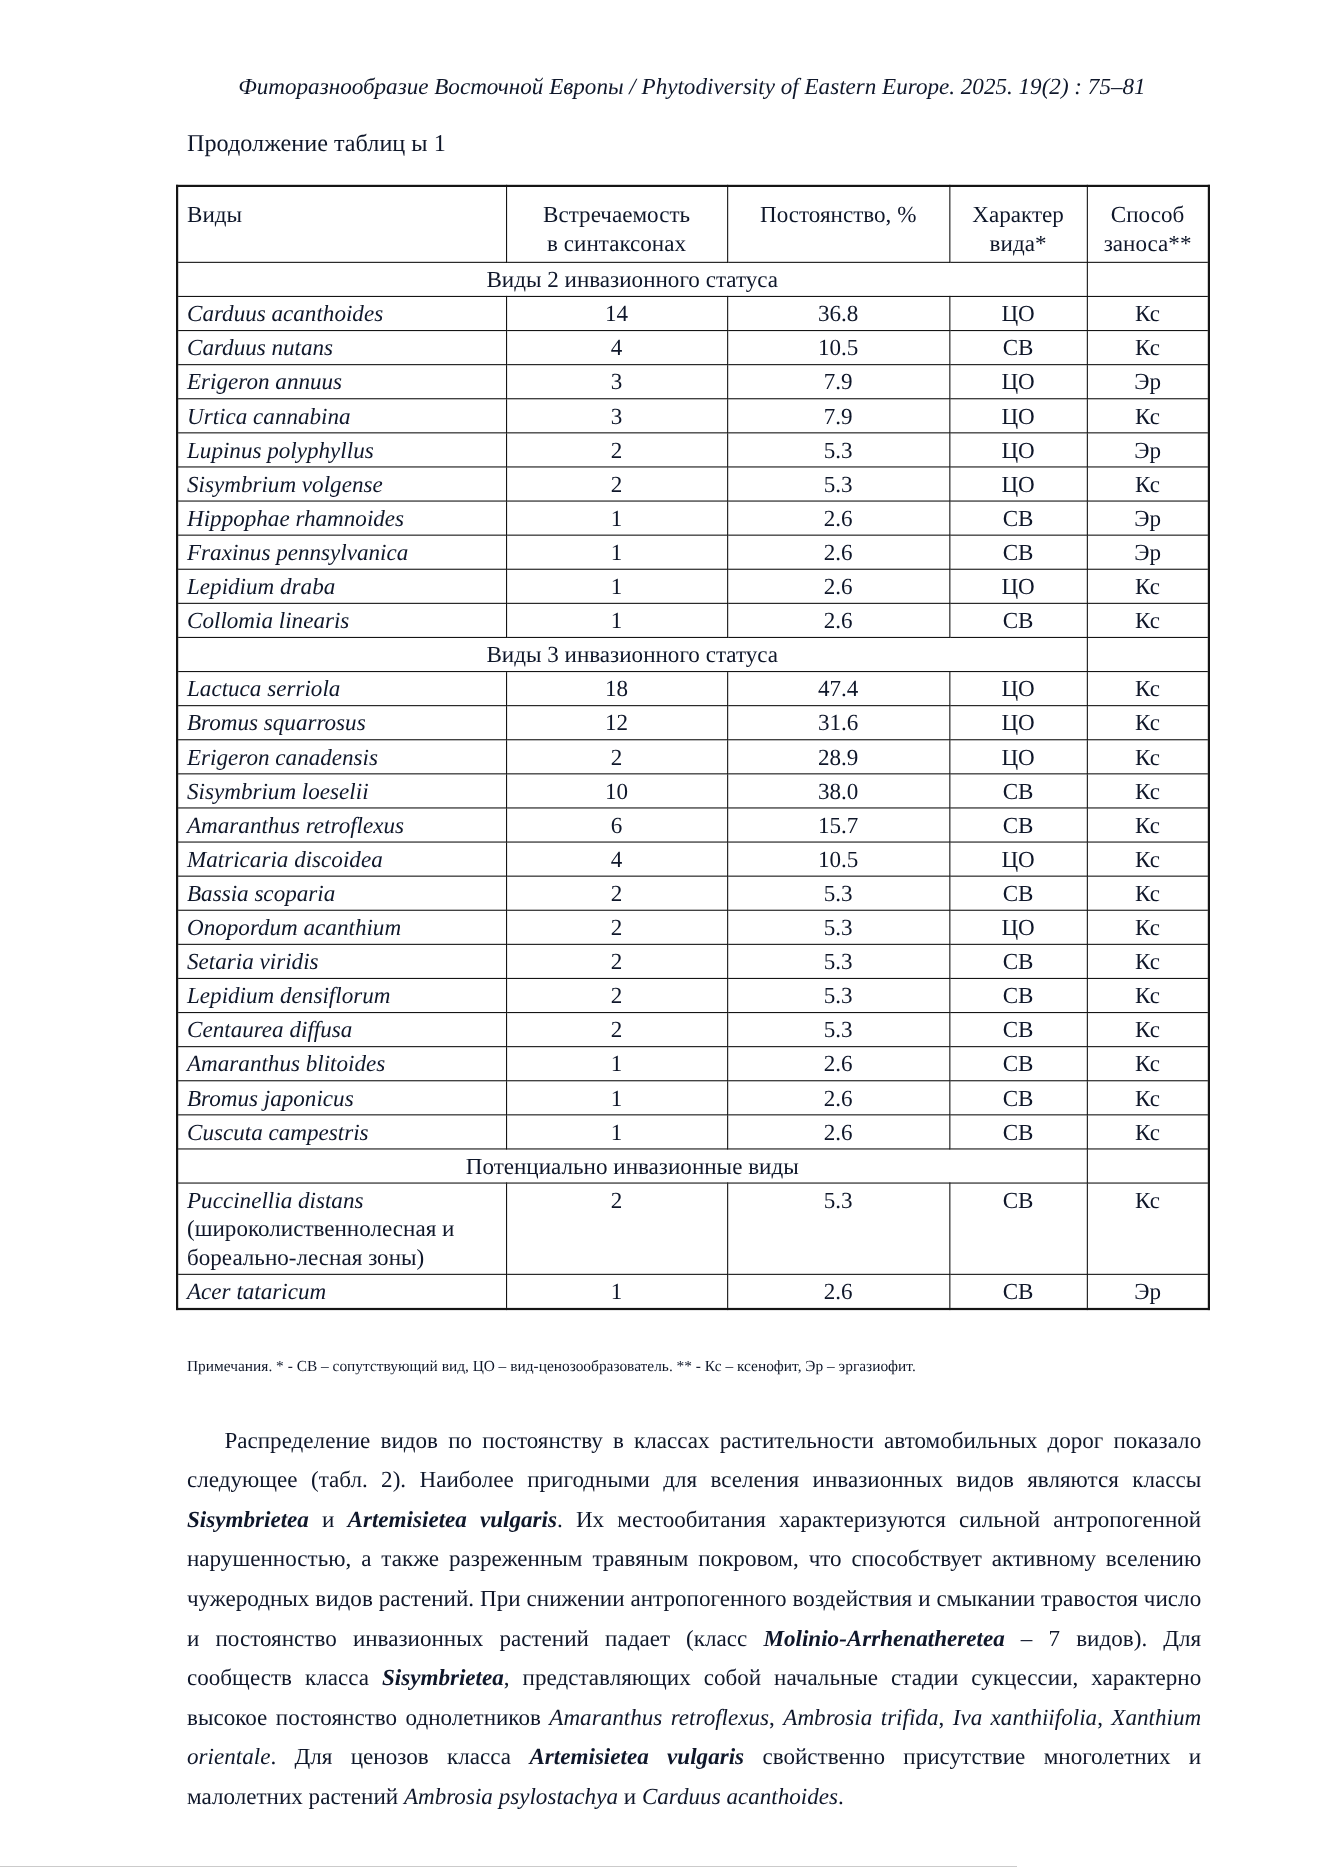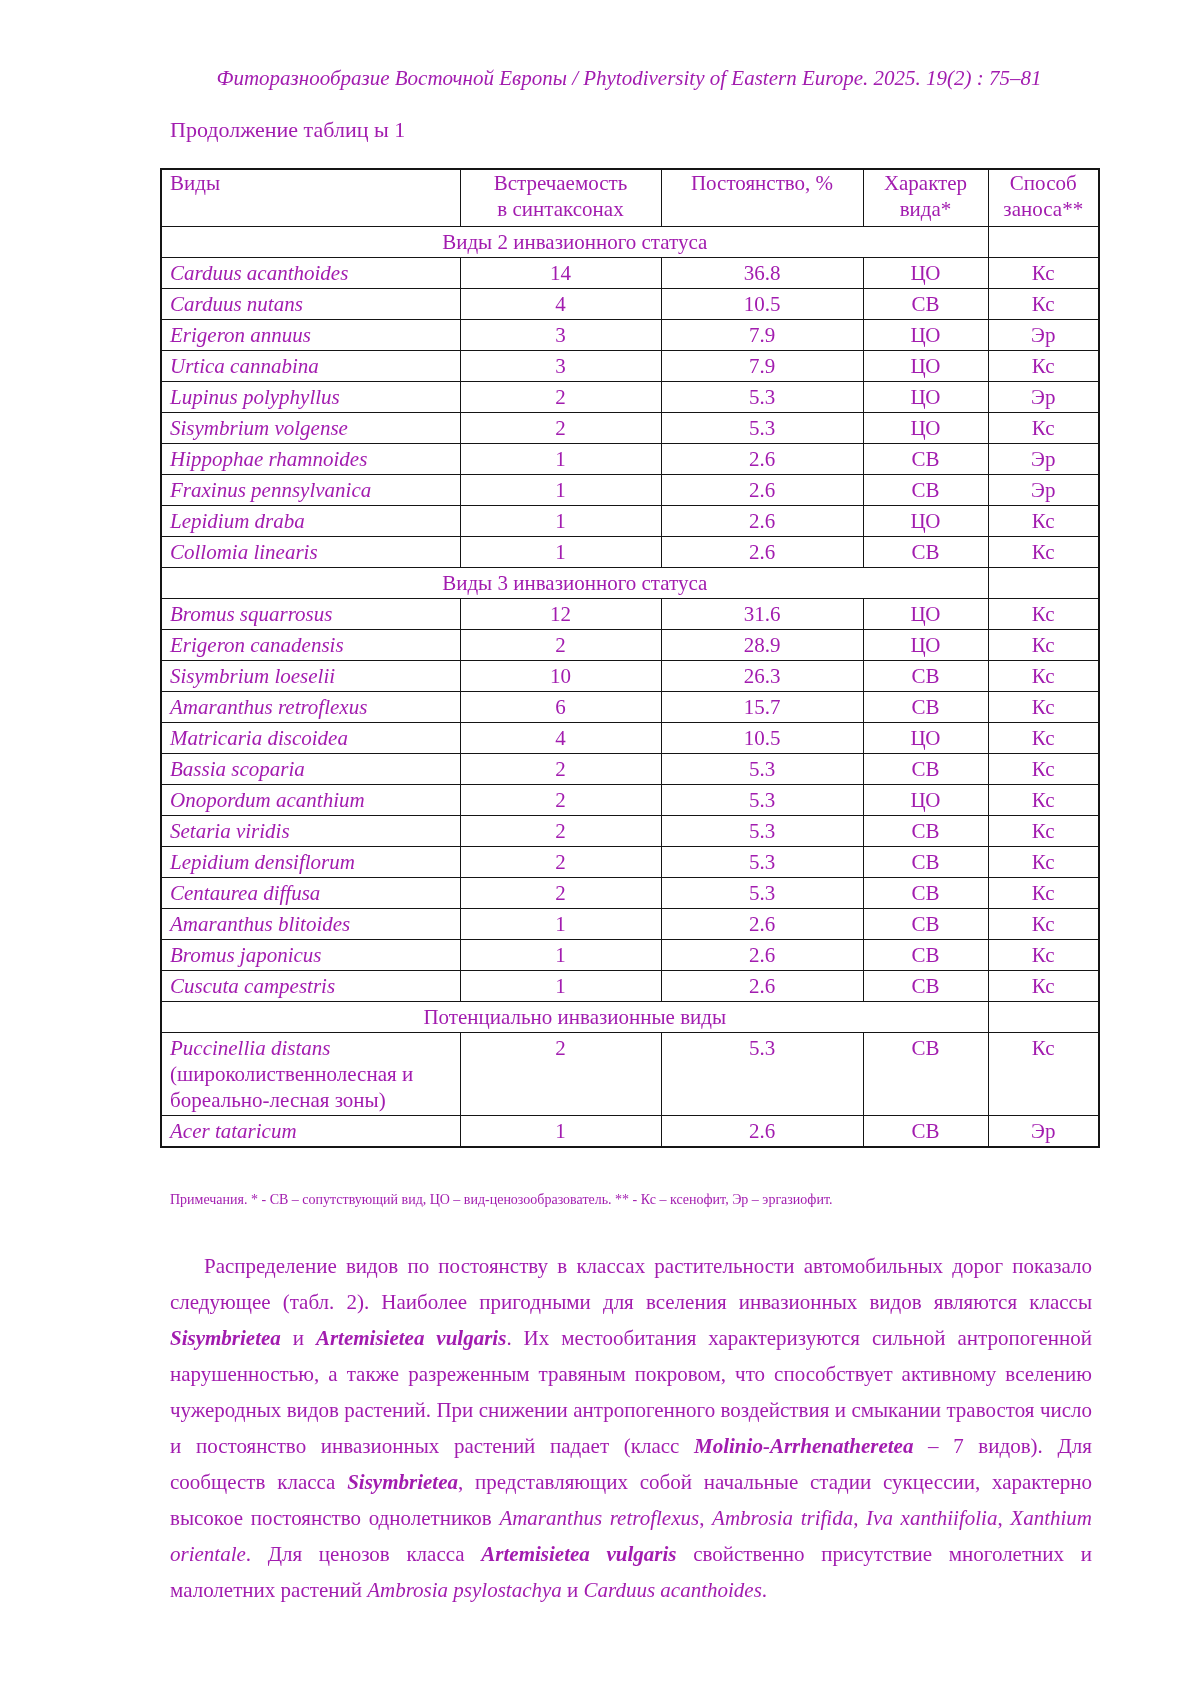--- a/index.html
+++ b/index.html
@@ -2,21 +2,21 @@
 <html><head>
 <meta charset="utf-8">
 <style>
   html,body{margin:0;padding:0;background:#888;}
   .page{
     position:relative;
     width:1200px;
     height:1697px;
     margin:0 auto;
     background:#ffffff;
-    color:#a21caf;
+    color:#0f172a;
     font-family:"Liberation Serif","DejaVu Serif",serif;
     overflow:hidden;
     box-sizing:border-box;
   }
   .content{
     position:absolute;
     left:160px;
     top:0;
     width:938px;
   }
@@ -44,21 +44,21 @@
     border:1.5px solid #151515;
     font-size:21px;
     line-height:26px;
     padding:2px 8px;
     vertical-align:top;
     font-weight:normal;
   }
   table.species th{
     text-align:center;
     white-space:pre-line;
-    padding-top:0;
+    padding-top:12px;
     padding-bottom:4px;
   }
   table.species th.first{ text-align:left; }
   td.species-cell{ text-align:left; }
   .species-name{ font-style:italic; }
   .species-note{ font-style:normal; }
   td.num, td.abbr{ text-align:center; }
   td.section{ text-align:center; padding-top:4px; padding-bottom:4px; }
   .notes{
     margin:34px 0 0 10px;
@@ -181,37 +181,44 @@
             <td class="num">1</td>
             <td class="num">2.6</td>
             <td class="abbr">СВ</td>
             <td class="abbr">Кс</td>
           </tr>
           <tr>
             <td colspan="4" class="section">Виды 3 инвазионного статуса</td>
             <td></td>
           </tr>
           <tr>
+            <td class="species-cell"><span class="species-name">Lactuca serriola</span></td>
+            <td class="num">18</td>
+            <td class="num">47.4</td>
+            <td class="abbr">ЦО</td>
+            <td class="abbr">Кс</td>
+          </tr>
+          <tr>
             <td class="species-cell"><span class="species-name">Bromus squarrosus</span></td>
             <td class="num">12</td>
             <td class="num">31.6</td>
             <td class="abbr">ЦО</td>
             <td class="abbr">Кс</td>
           </tr>
           <tr>
             <td class="species-cell"><span class="species-name">Erigeron canadensis</span></td>
             <td class="num">2</td>
             <td class="num">28.9</td>
             <td class="abbr">ЦО</td>
             <td class="abbr">Кс</td>
           </tr>
           <tr>
             <td class="species-cell"><span class="species-name">Sisymbrium loeselii</span></td>
             <td class="num">10</td>
-            <td class="num">26.3</td>
+            <td class="num">38.0</td>
             <td class="abbr">СВ</td>
             <td class="abbr">Кс</td>
           </tr>
           <tr>
             <td class="species-cell"><span class="species-name">Amaranthus retroflexus</span></td>
             <td class="num">6</td>
             <td class="num">15.7</td>
             <td class="abbr">СВ</td>
             <td class="abbr">Кс</td>
           </tr>

